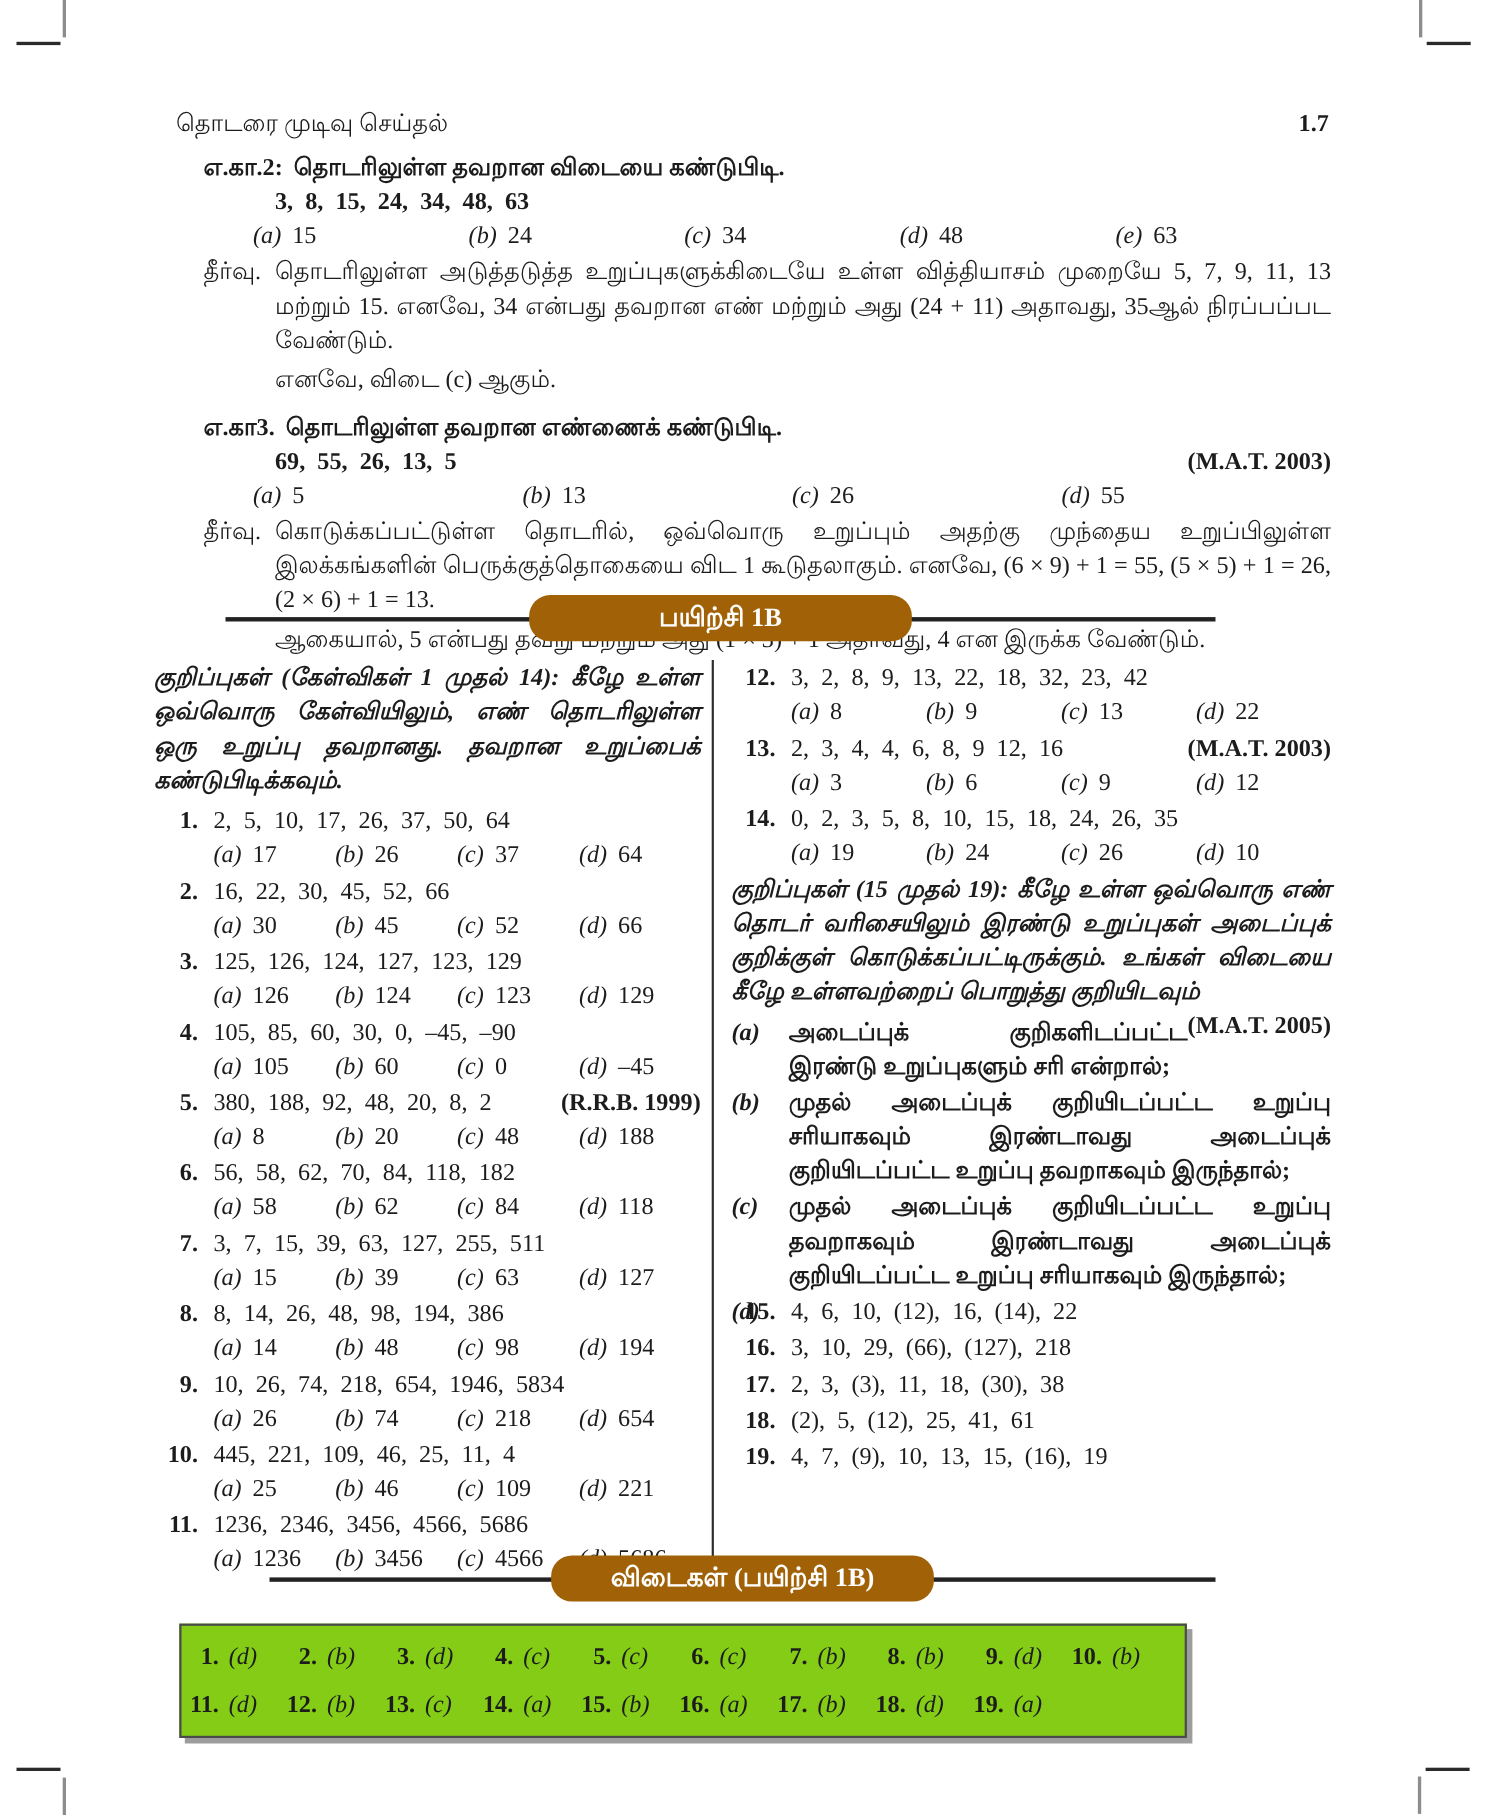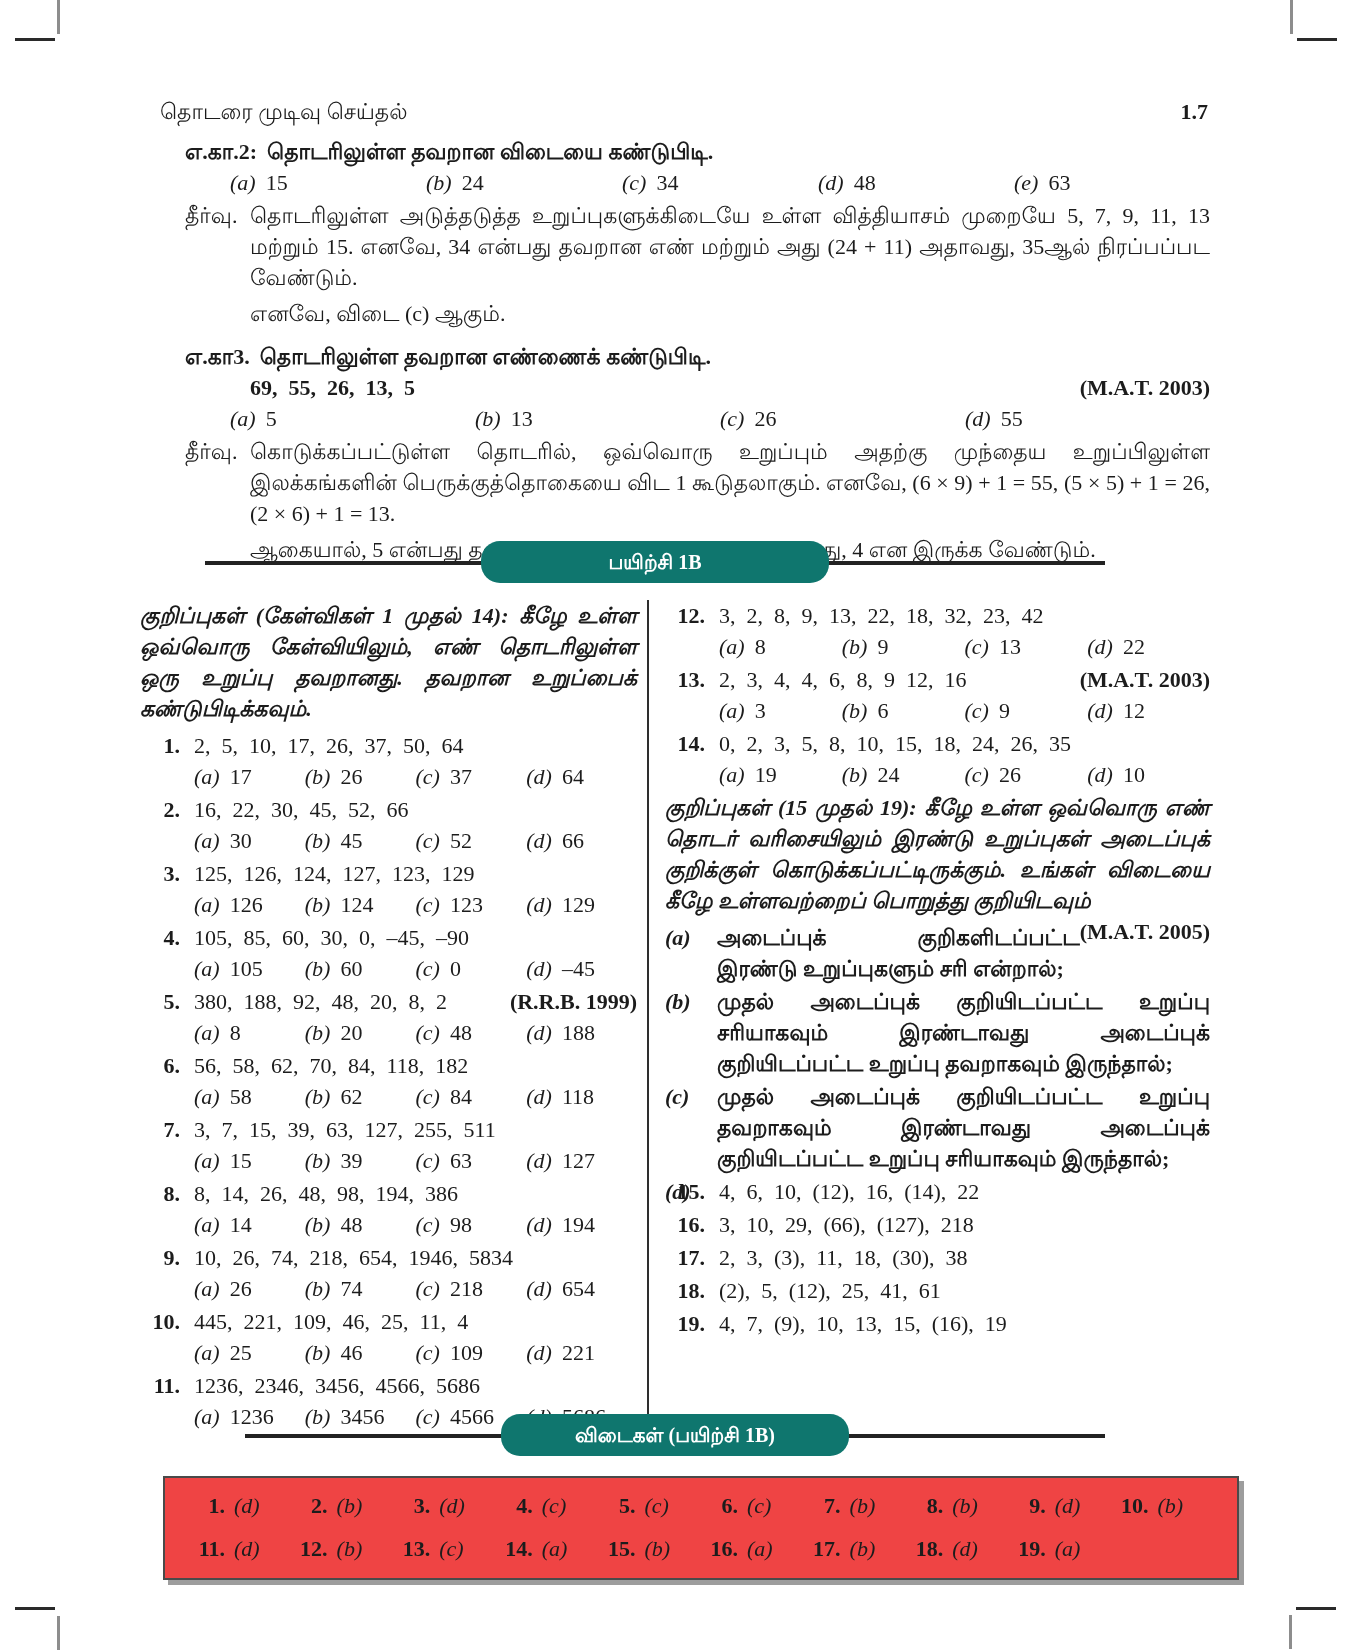--- a/index.html
+++ b/index.html
@@ -33,23 +33,23 @@
   .opt-letter { font-style:italic; font-weight:normal; margin-right:10px; }
   .ex-solution { position:relative; padding-left:65px; margin-top:2px; }
   .sol-label { position:absolute; left:0; top:0; font-weight:normal; }
   .sol-para { margin:0 0 5px 0; text-align:justify; }
 
   
   .banner { position:absolute; height:44px; }
   .banner .rule { position:absolute; left:0; right:0; top:20px; height:4px; background:#222; }
   .banner .pill {
     position:absolute; left:50%; transform:translateX(-50%); top:0;
-    background:#0f766e; color:#fff; border-radius:19px; height:42px;
+    background:#a16207; color:#fff; border-radius:19px; height:42px;
     min-width:280px; padding:0 34px; display:flex; align-items:center; justify-content:center;
-    font-weight:bold; font-size:20px; white-space:nowrap;
+    font-weight:bold; font-size:24px; white-space:nowrap;
   }
   .banner-ex { left:205px; width:900px; top:541px; }
   .banner-ans { left:245px; width:860px; top:1414px; }
 
   
   .cols { position:absolute; left:140px; right:140px; top:600px; display:flex; align-items:stretch; }
   .col-left { width:497px; }
   .col-right { flex:1; border-left:2px solid #2e2e2e; margin-left:10px; padding-left:16px; }
   .intro { font-weight:bold; font-style:italic; text-align:justify; margin:0 0 6px 0; }
   .intro .src { float:right; font-style:normal; font-weight:bold; }
@@ -59,23 +59,23 @@
   .q-series { white-space:pre; }
   .q-source { margin-left:auto; font-weight:bold; }
   .q-options { display:flex; margin-left:54px; }
   .q-options .opt { flex:1; white-space:nowrap; }
   .defn { position:relative; padding-left:52px; text-align:justify; font-weight:bold; margin-bottom:2px; }
   .defn .opt-letter { position:absolute; left:0; top:0; font-weight:bold; }
   .bracket-q { margin-bottom:2px; }
 
   
   .answers-box {
-    position:absolute; left:163px; width:1076px; top:1476px;
-    background:#ef4444; border:2px solid #4a4a4a; box-shadow:5px 5px 0 #9d9d9d;
-    padding:12px 18px 14px 28px; box-sizing:border-box;
+    position:absolute; left:163px; width:916px; top:1476px;
+    background:#84cc16; border:2px solid #4a4a4a; box-shadow:5px 5px 0 #9d9d9d;
+    padding:12px 18px 14px 2px; box-sizing:border-box;
     display:grid; grid-template-columns:repeat(10, 1fr); row-gap:12px;
   }
   .answer-item { white-space:nowrap; }
   .a-num { font-weight:bold; display:inline-block; min-width:32px; text-align:right; margin-right:9px; }
   .a-val { font-style:italic; }
 </style>
 </head>
 <body>
 
 <div class="page">
@@ -93,20 +93,24 @@
     <span>தொடரை முடிவு செய்தல்</span>
     <span class="pageno">1.7</span>
   </header>
 
   <section class="examples">
 
       <div class="example">
         <div class="ex-title-row">
           <span class="ex-label">எ.கா.2:</span><span>தொடரிலுள்ள தவறான விடையை கண்டுபிடி.</span>
         </div>
+        <div class="ex-series-row">
+          <span class="ex-series">3,  8,  15,  24,  34,  48,  63</span>
+          <span class="ex-source"></span>
+        </div>
         <div class="ex-options">
 
             <span class="opt"><span class="opt-letter">(a)</span><span>15</span></span>
 
             <span class="opt"><span class="opt-letter">(b)</span><span>24</span></span>
 
             <span class="opt"><span class="opt-letter">(c)</span><span>34</span></span>
 
             <span class="opt"><span class="opt-letter">(d)</span><span>48</span></span>
 

